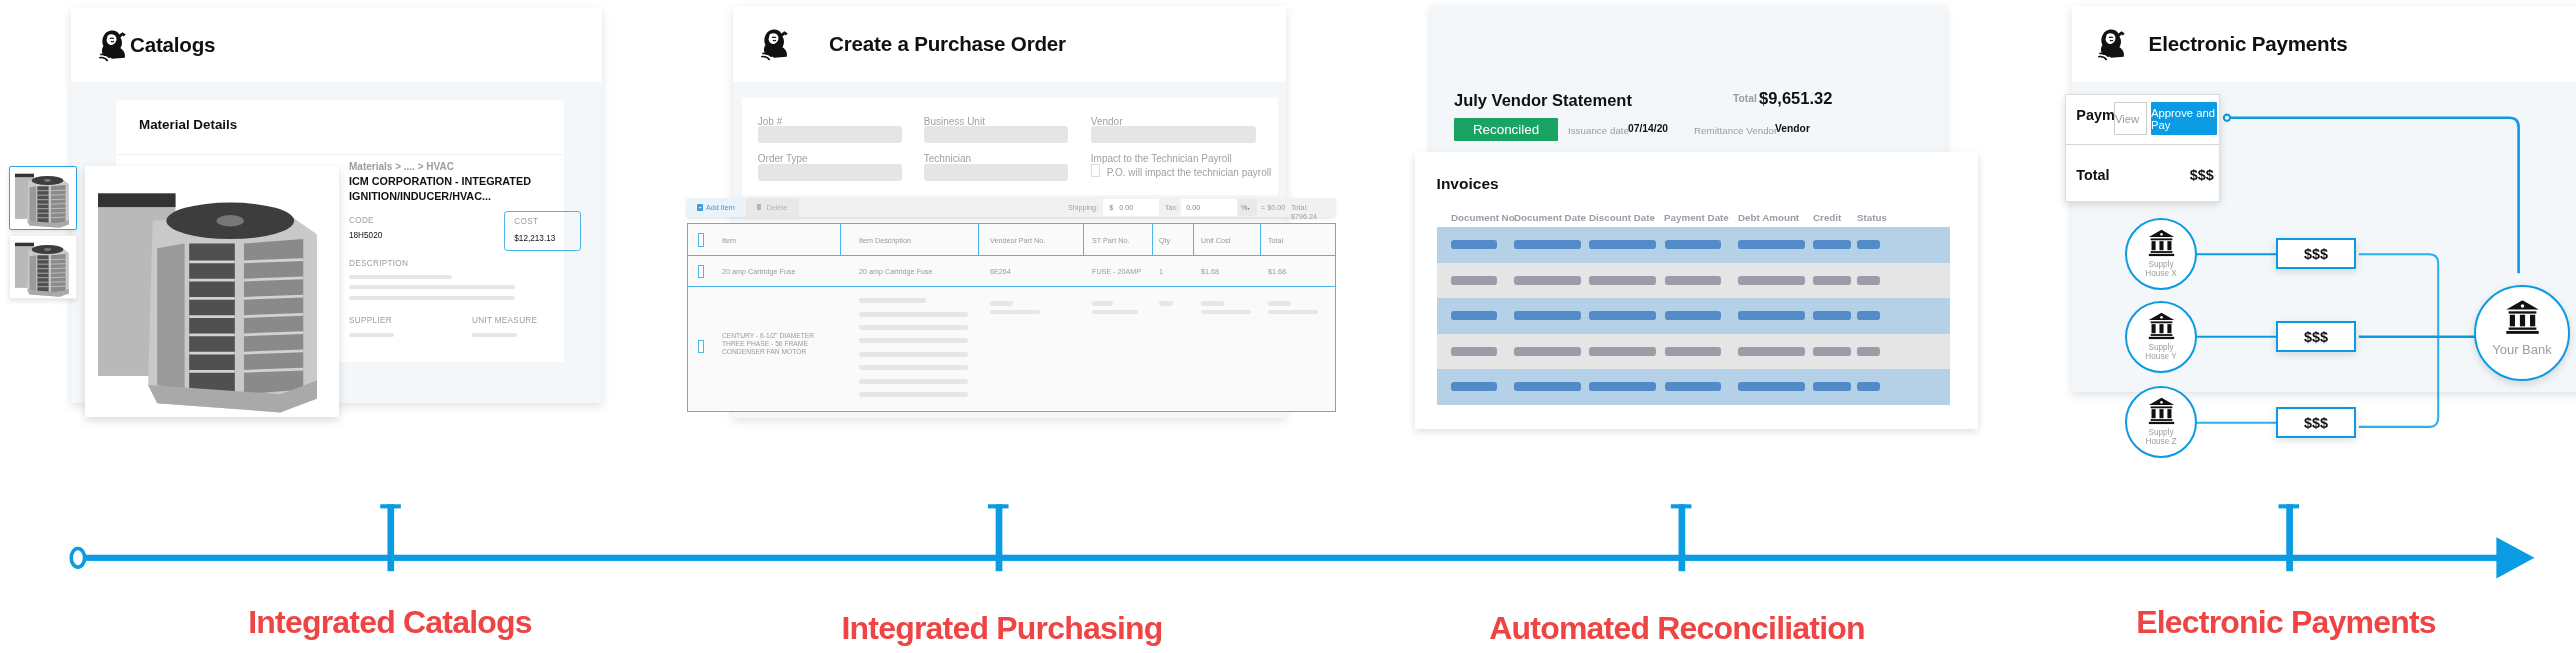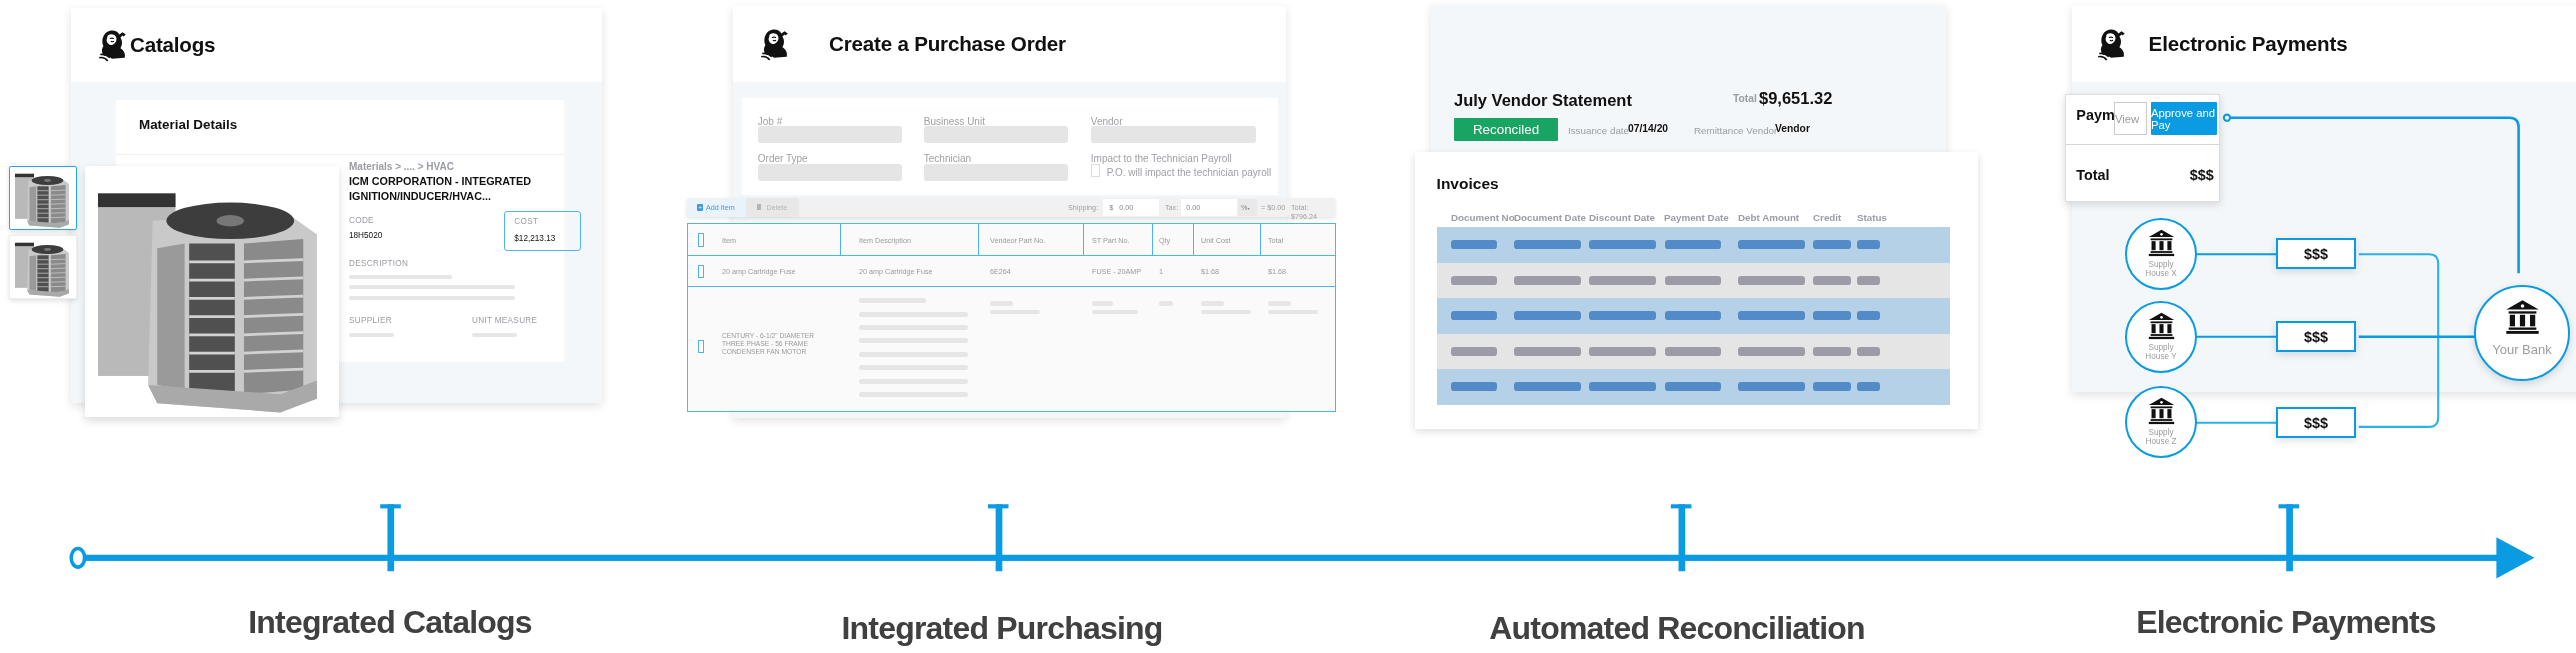--- a/index.html
+++ b/index.html
@@ -35,21 +35,21 @@
   .inv-head { position: absolute; font-size: 9.8px; font-weight: bold; color: #9a9ca8; white-space: nowrap; }
   .inv-row { position: absolute; height: 36px; }
   .pill { position: absolute; height: 8.8px; border-radius: 3.1px; }
 
   
   .node { position: absolute; border: 2.6px solid #0a9be2; border-radius: 50%; background: #fff; text-align: center; }
   .node-label { position: absolute; left: 0; right: 0; color: #9d9d9d; font-size: 8.2px; line-height: 9.3px; }
   .money-box { position: absolute; width: 80px; height: 31px; border: 2.1px solid #0a9be2; background: #fff; display: flex; align-items: center; justify-content: center; font-weight: bold; font-size: 14.4px; color: #111; }
 
   
-  .tick-label { position: absolute; font-weight: bold; font-size: 32px; color: #404040; letter-spacing: -0.8px; white-space: nowrap; transform: translateX(-50%); }
+  .tick-label { position: absolute; font-weight: bold; font-size: 32px; color: #ef4444; letter-spacing: -0.8px; white-space: nowrap; transform: translateX(-50%); }
 </style>
 </head>
 <body>
 
 <svg width="0" height="0" style="position:absolute">
   <defs>
     <symbol id="mechanic" viewBox="0 0 64 64">
       <path d="M20 8 C28 2 40 4 44 12 L50 8 L56 12 L52 16 L50 14 L46 18 C50 24 50 32 46 38 C52 42 56 48 54 56 L30 58 C26 54 22 52 16 52 C10 48 10 40 14 34 C10 26 12 14 20 8 Z" fill="#111"></path>
       <path d="M22 14 C28 10 36 12 38 18 C40 24 36 30 30 32 C24 32 20 28 20 22 Z" fill="#fff"></path>
       <path d="M26 20 q4 -2 8 0 M28 25 q3 2 6 0" stroke="#111" stroke-width="2" fill="none"></path>

